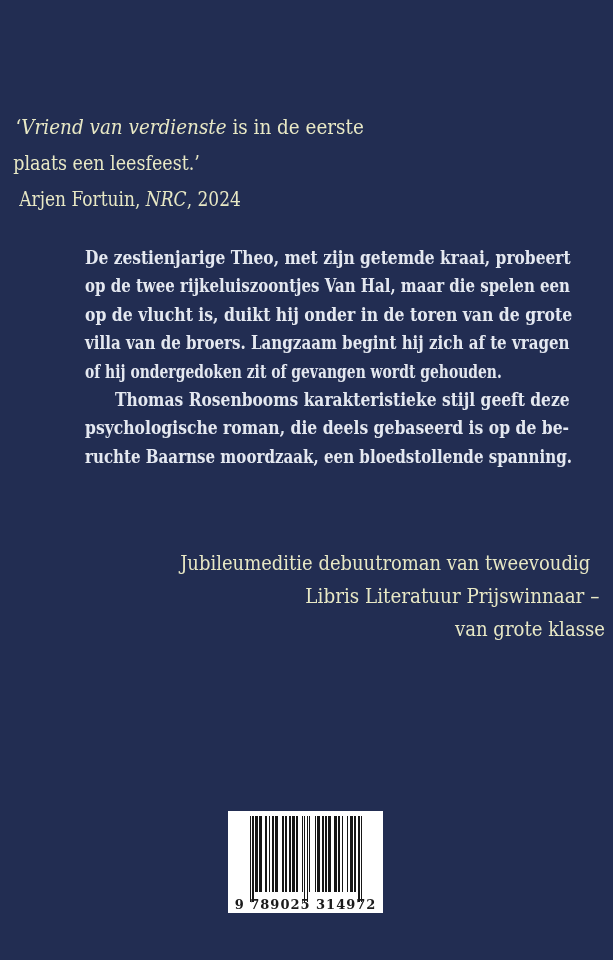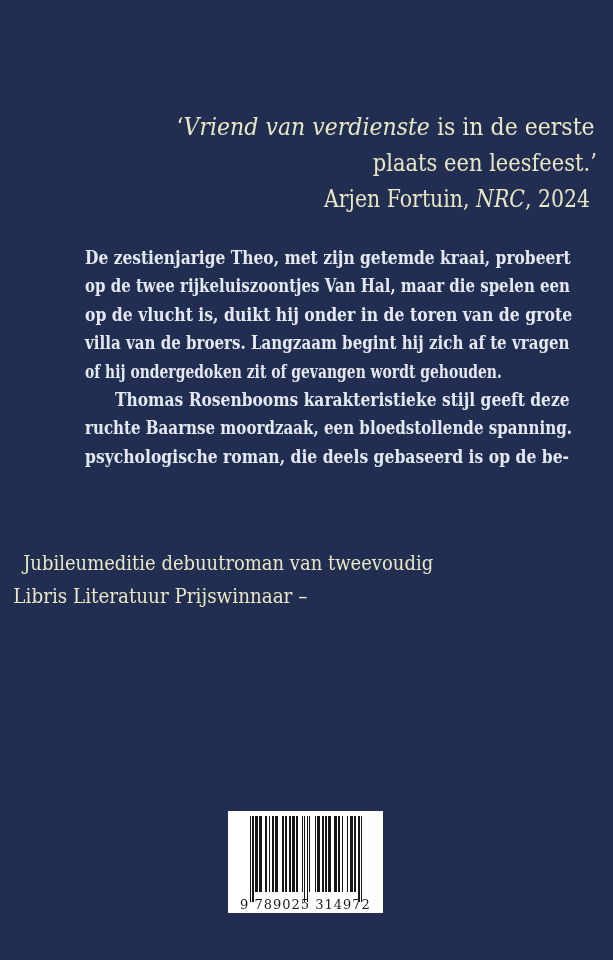--- a/index.html
+++ b/index.html
@@ -14,88 +14,90 @@
   .page{
     position:relative;
     width:613px;height:960px;
     background:var(--bg);
     overflow:hidden;
     font-family:"DejaVu Serif","Liberation Serif",serif;
   }
   
   .quote{
     position:absolute;top:109px;left:0;right:0;
-    text-align:right;
-    font-size:24px;line-height:36px;
+    text-align:left;
+    font-size:20px;line-height:36px;
     color:var(--cream);
   }
   .qline{white-space:nowrap;}
   .fit{display:inline-block;white-space:nowrap;}
   .fit.c{transform-origin:center center;}
   .fit.l{transform-origin:left center;}
   .quote i{font-style:italic;}
   
   .synopsis{
     position:absolute;top:244px;left:85px;width:440px;
     font-size:18px;line-height:28.4px;
     color:var(--body-text);
   }
   .bline{height:28.4px;white-space:nowrap;font-weight:bold;}
   .bline.indent{padding-left:30px;}
   
   .edition{
     position:absolute;top:547px;left:0;right:0;
-    text-align:left;
+    text-align:right;
     font-size:20px;line-height:33px;
     color:var(--cream);
   }
   
   .barcode-box{
     position:absolute;left:228px;top:811px;
     width:155px;height:102px;
     background:var(--bar-bg);
   }
   .barcode-bars{
     position:absolute;left:22px;top:5px;
     width:112px;height:86px;
     display:block;
   }
   .barcode-digits{
     position:absolute;left:0;right:0;bottom:1px;
     text-align:center;
     font-size:13px;letter-spacing:1px;
     color:#1b1b1b;
     font-family:"DejaVu Serif","Liberation Serif",serif;
+    font-weight:bold;
   }
 </style>
 </head>
 <body>
 
 <div class="page">
 
   <div class="quote">
     <div class="qline"><span class="fit c" style="transform: scaleX(0.918524);"><span>‘</span><i>Vriend van verdienste</i><span> is in de eerste</span></span></div>
     <div class="qline"><span class="fit c" style="transform: scaleX(0.876177);"><span>plaats een leesfeest.’</span></span></div>
     <div class="qline"><span class="fit c" style="transform: scaleX(0.852351);"><span>Arjen Fortuin, </span><i>NRC</i><span>, 2024</span></span></div>
   </div>
 
   <div class="synopsis">
     <div class="bline"><span class="fit l" style="transform: scaleX(0.859113);">De zestienjarige Theo, met zijn getemde kraai, probeert</span></div>
     <div class="bline"><span class="fit l" style="transform: scaleX(0.832964);">op de twee rijkeluiszoontjes Van Hal, maar die spelen een</span></div>
     <div class="bline"><span class="fit l" style="transform: scaleX(0.870506);">op de vlucht is, duikt hij onder in de toren van de grote</span></div>
     <div class="bline"><span class="fit l" style="transform: scaleX(0.836925);">villa van de broers. Langzaam begint hij zich af te vragen</span></div>
     <div class="bline"><span class="fit l" style="transform: scaleX(0.772883);">of hij ondergedoken zit of gevangen wordt gehouden.</span></div>
     <div class="bline indent"><span class="fit l" style="transform: scaleX(0.860215);">Thomas Rosenbooms karakteristieke stijl geeft deze</span></div>
+    <div class="bline"><span class="fit l" style="transform: scaleX(0.866408);">psychologische roman, die deels gebaseerd is op de be-</span></div>
     <div class="bline"><span class="fit l" style="transform: scaleX(0.837622);">ruchte Baarnse moordzaak, een bloedstollende spanning.</span></div>
-    <div class="bline"><span class="fit l" style="transform: scaleX(0.866408);">psychologische roman, die deels gebaseerd is op de be-</span></div>
   </div>
 
   <div class="edition">
     <div><span class="fit c" style="transform: scaleX(0.898476);">Jubileumeditie debuutroman van tweevoudig</span></div>
     <div><span class="fit c" style="transform: scaleX(0.916646);">Libris Literatuur Prijswinnaar –</span></div>
+    <div><span class="fit c" style="transform: scaleX(0.904125);">van grote klasse</span></div>
   </div>
 
   <div class="barcode-box">
     <svg class="barcode-bars" viewBox="0 0 95 86" preserveAspectRatio="none" shape-rendering="crispEdges" xmlns="http://www.w3.org/2000/svg">
         <rect x="0" y="0" width="1" height="86" fill="#161616"></rect>
         <rect x="2" y="0" width="1" height="86" fill="#161616"></rect>
         <rect x="4" y="0" width="1" height="76" fill="#161616"></rect>
         <rect x="5" y="0" width="1" height="76" fill="#161616"></rect>
         <rect x="6" y="0" width="1" height="76" fill="#161616"></rect>
         <rect x="8" y="0" width="1" height="76" fill="#161616"></rect>

